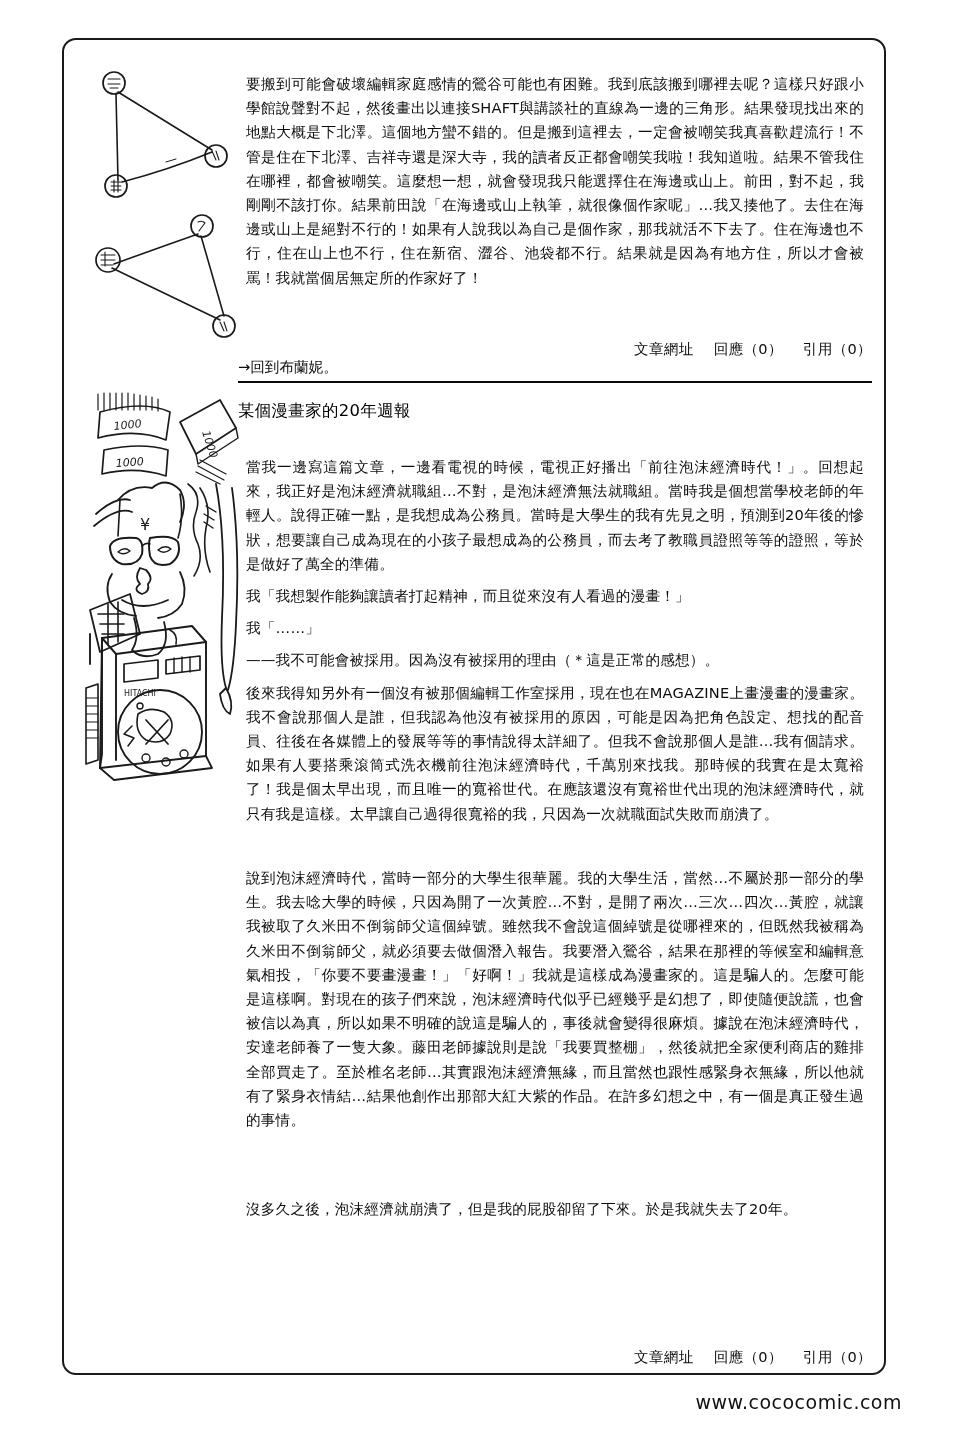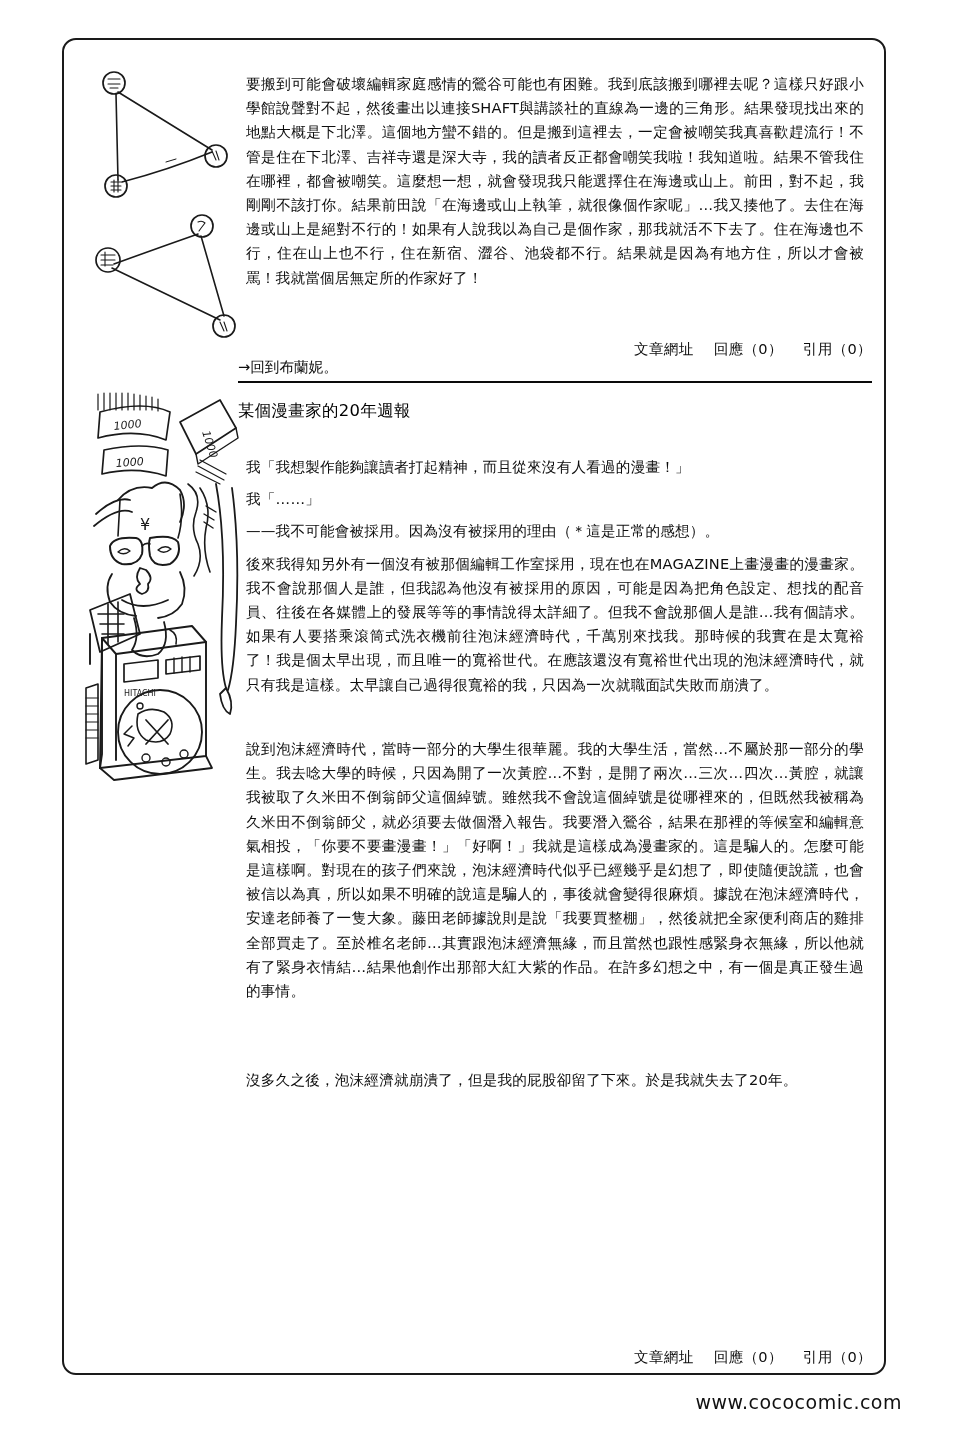--- a/index.html
+++ b/index.html
@@ -275,20 +275,21 @@
 
     <g>
       <path class="ink" stroke-width="1.8" d="M132 96 Q142 150 138 230 Q136 280 142 300"></path>
       <path class="ink" stroke-width="1.8" d="M148 100 Q156 160 152 236 Q150 282 144 302"></path>
       <path class="ink" stroke-width="1.8" d="M142 300 Q150 314 146 326 Q138 322 136 306 Z"></path>
     </g>
   </svg>
 </div>
 
 <div id="article-two" class="body-text">
+    <p>當我一邊寫這篇文章，一邊看電視的時候，電視正好播出「前往泡沫經濟時代！」。回想起來，我正好是泡沫經濟就職組…不對，是泡沫經濟無法就職組。當時我是個想當學校老師的年輕人。說得正確一點，是我想成為公務員。當時是大學生的我有先見之明，預測到20年後的慘狀，想要讓自己成為現在的小孩子最想成為的公務員，而去考了教職員證照等等的證照，等於是做好了萬全的準備。</p>
     <p>我「我想製作能夠讓讀者打起精神，而且從來沒有人看過的漫畫！」</p>
     <p>我「……」</p>
     <p>——我不可能會被採用。因為沒有被採用的理由（＊這是正常的感想）。</p>
     <p>後來我得知另外有一個沒有被那個編輯工作室採用，現在也在MAGAZINE上畫漫畫的漫畫家。我不會說那個人是誰，但我認為他沒有被採用的原因，可能是因為把角色設定、想找的配音員、往後在各媒體上的發展等等的事情說得太詳細了。但我不會說那個人是誰…我有個請求。如果有人要搭乘滾筒式洗衣機前往泡沫經濟時代，千萬別來找我。那時候的我實在是太寬裕了！我是個太早出現，而且唯一的寬裕世代。在應該還沒有寬裕世代出現的泡沫經濟時代，就只有我是這樣。太早讓自己過得很寬裕的我，只因為一次就職面試失敗而崩潰了。</p>
     <div class="blank-line"></div>
     <p>說到泡沫經濟時代，當時一部分的大學生很華麗。我的大學生活，當然…不屬於那一部分的學生。我去唸大學的時候，只因為開了一次黃腔…不對，是開了兩次…三次…四次…黃腔，就讓我被取了久米田不倒翁師父這個綽號。雖然我不會說這個綽號是從哪裡來的，但既然我被稱為久米田不倒翁師父，就必須要去做個潛入報告。我要潛入鶯谷，結果在那裡的等候室和編輯意氣相投，「你要不要畫漫畫！」「好啊！」我就是這樣成為漫畫家的。這是騙人的。怎麼可能是這樣啊。對現在的孩子們來說，泡沫經濟時代似乎已經幾乎是幻想了，即使隨便說謊，也會被信以為真，所以如果不明確的說這是騙人的，事後就會變得很麻煩。據說在泡沫經濟時代，安達老師養了一隻大象。藤田老師據說則是說「我要買整棚」，然後就把全家便利商店的雞排全部買走了。至於椎名老師…其實跟泡沫經濟無緣，而且當然也跟性感緊身衣無緣，所以他就有了緊身衣情結…結果他創作出那部大紅大紫的作品。在許多幻想之中，有一個是真正發生過的事情。</p>
     <div class="blank-line"></div>
     <div class="blank-line"></div>
     <p>沒多久之後，泡沫經濟就崩潰了，但是我的屁股卻留了下來。於是我就失去了20年。</p>
   </div>

